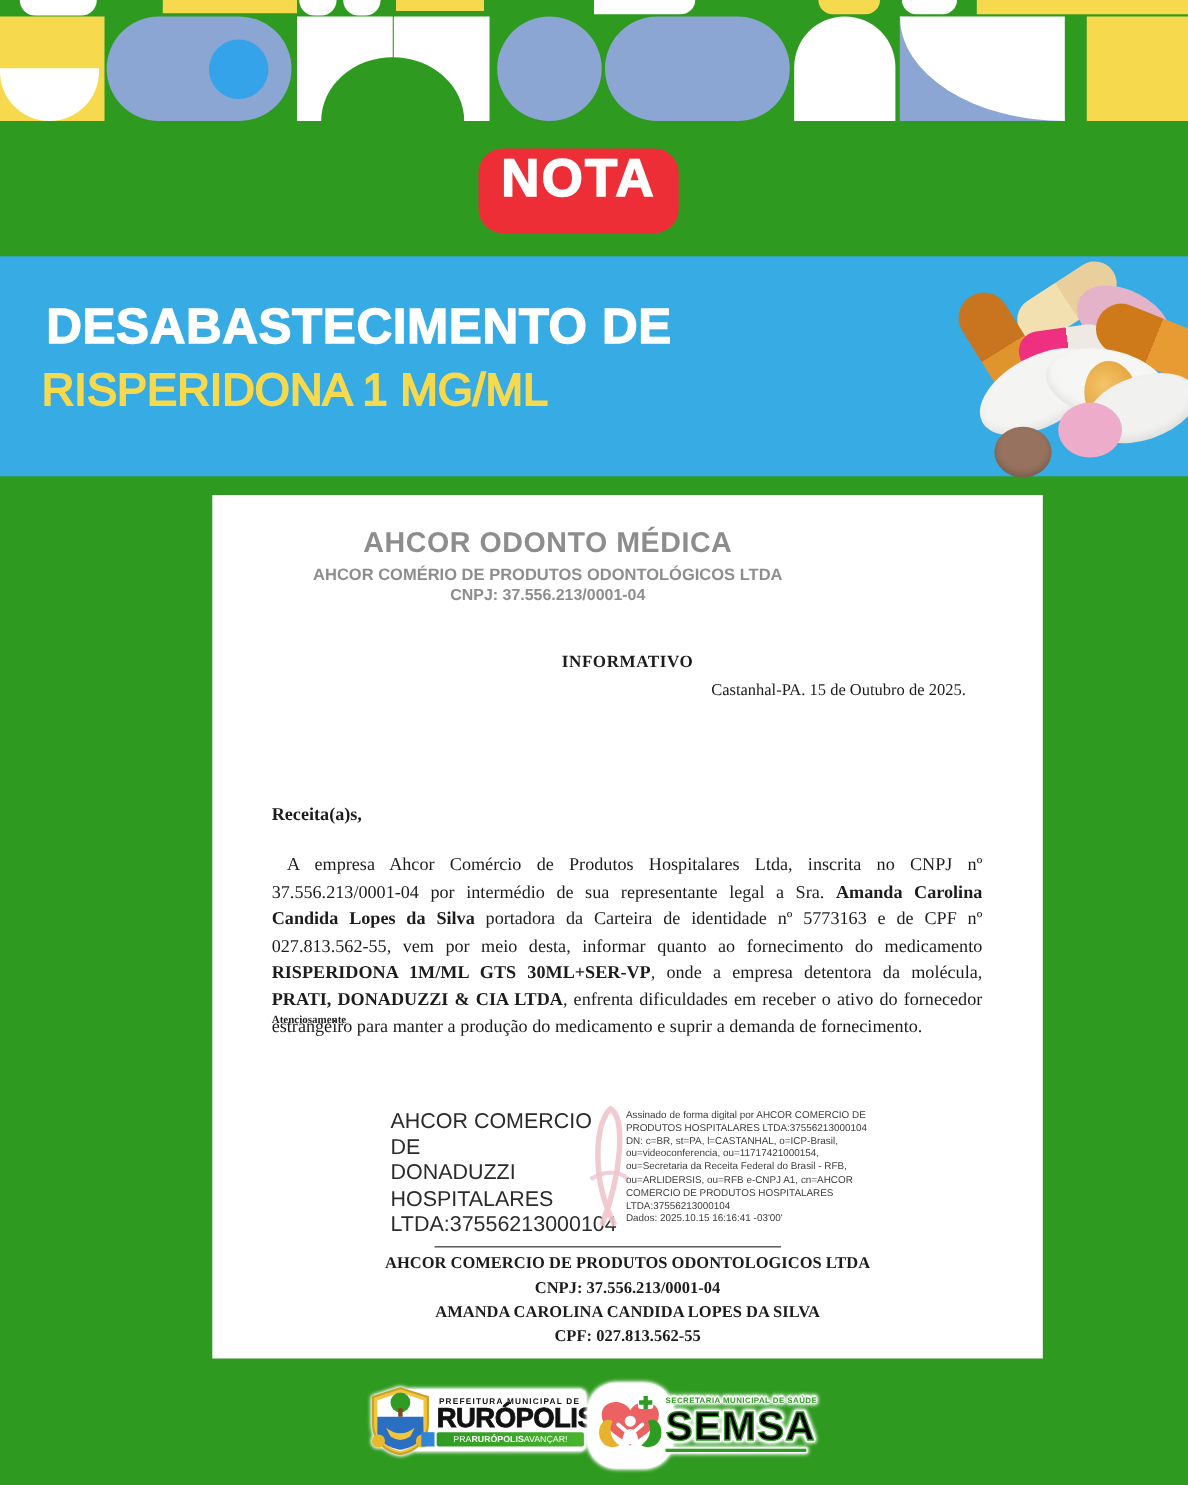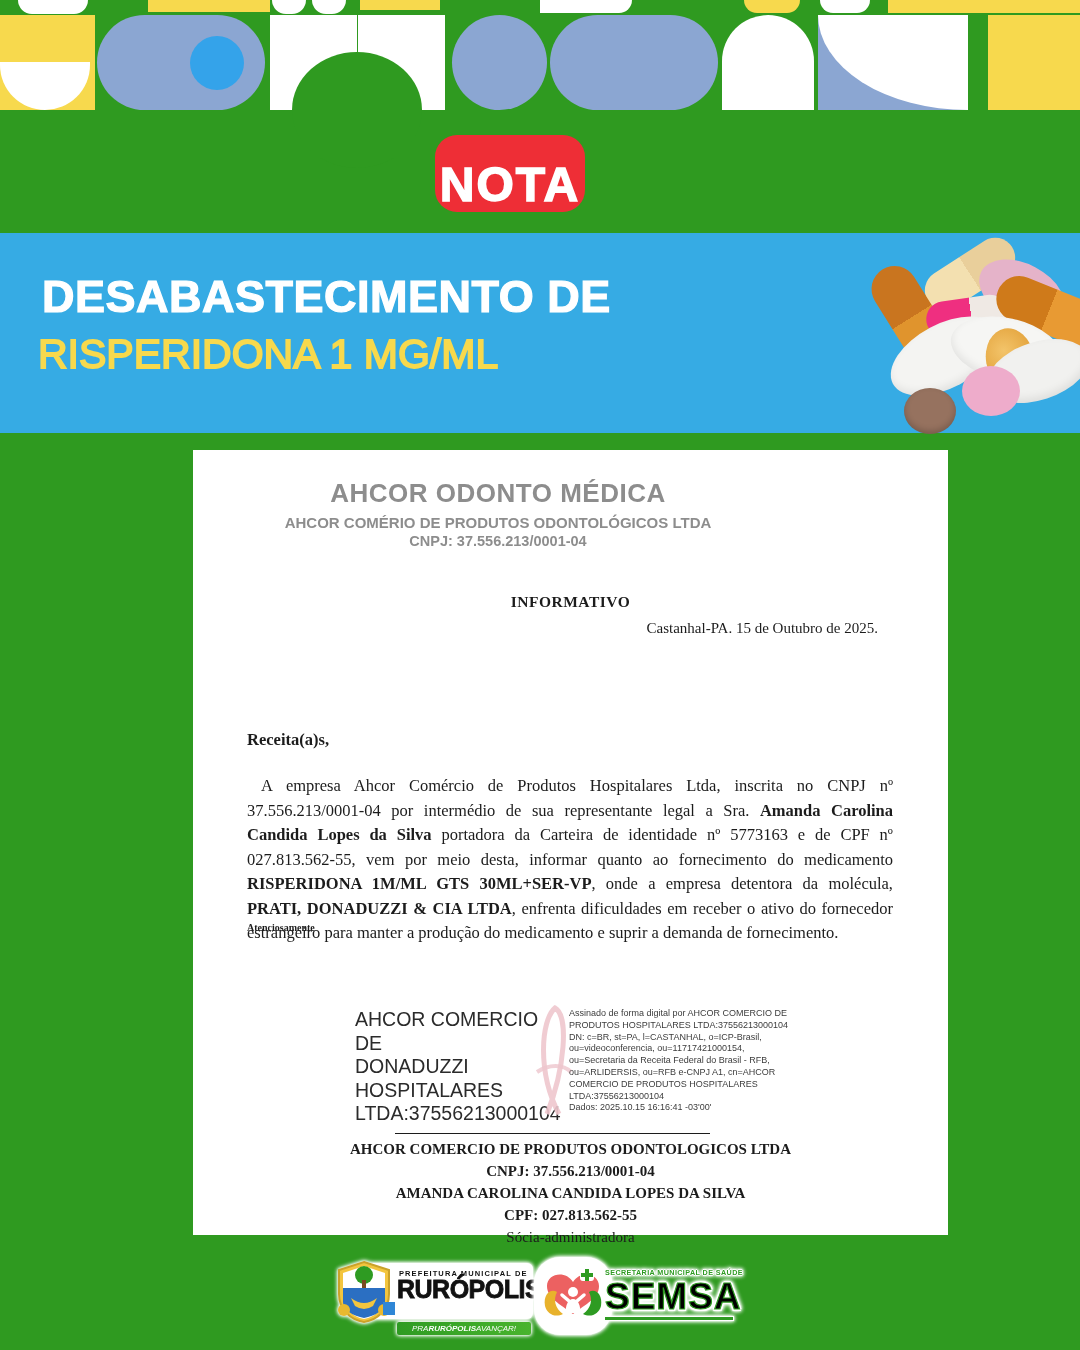--- a/index.html
+++ b/index.html
@@ -9,22 +9,22 @@
 
   
   .shape{position:absolute;}
   .sh-yellow{background:var(--c-yellow,#f7d94d);}
   .sh-white{background:#ffffff;}
   .sh-peri{background:var(--c-periwinkle,#8ba6d2);}
   .sh-green{background:var(--c-green,#2f9a20);}
   .sh-bblue{background:var(--c-bright_blue,#34a3ea);}
 
   
-  .nota{left:435px;top:135px;width:150px;height:77px;background:var(--c-red,#ee2e36);
-        border-radius:22px;display:flex;align-items:flex-end;justify-content:center;
+  .nota{left:435px;top:135px;width:182px;height:77px;background:var(--c-red,#ee2e36);
+        border-radius:22px;display:flex;align-items:flex-start;justify-content:center;
         color:#fff;font-size:48px;font-weight:700;letter-spacing:2px;
         -webkit-text-stroke:1.5px #fff;}
 
   
   .banner{left:0;top:233px;width:1080px;height:200px;background:var(--c-blue,#36abe4);}
   .banner-line1{left:42px;top:38px;color:#fff;font-size:45px;font-weight:700;
         letter-spacing:.5px;-webkit-text-stroke:1.2px #fff;white-space:nowrap;}
   .banner-line2{left:38px;top:98px;color:var(--c-yellow,#f7d94d);font-size:41px;font-weight:400;
         -webkit-text-stroke:1.8px var(--c-yellow,#f7d94d);white-space:nowrap;}
 
@@ -59,21 +59,21 @@
 
   
   .pref-group{left:333px;top:1260px;width:206px;height:66px;filter:drop-shadow(0 0 2px #fff) drop-shadow(0 0 1px #fff);}
   .pref-card{position:absolute;left:28px;top:3px;width:172px;height:56px;background:#fff;border-radius:6px;}
   .pref-line1{position:absolute;left:66px;top:9px;font-size:7.5px;font-weight:700;color:#111;letter-spacing:1.1px;white-space:nowrap;}
   .pref-name{position:absolute;left:64px;top:15px;font-size:25px;font-weight:700;color:#111;
         -webkit-text-stroke:.8px #111;letter-spacing:-.5px;white-space:nowrap;}
   .pref-bluesq{position:absolute;left:50px;top:42px;width:12px;height:13px;background:#2f86d6;}
   .pref-slogan{position:absolute;left:64px;top:42px;width:134px;height:13px;
         background:linear-gradient(90deg,#2e9b22,#49b42e);border-radius:2px;color:#fff;
-        font-size:8px;font-style:italic;display:flex;align-items:center;justify-content:center;white-space:nowrap;margin-top:20px;}
+        font-size:8px;display:flex;align-items:center;justify-content:center;white-space:nowrap;}
   .semsa-group{left:533px;top:1256px;width:225px;height:84px;filter:drop-shadow(0 0 2px #fff) drop-shadow(0 0 1px #fff);}
   .semsa-text{position:absolute;left:72px;top:12px;width:150px;}
   .semsa-line1{font-size:7.2px;font-weight:700;color:#2e9b22;letter-spacing:.4px;white-space:nowrap;
         text-shadow:1px 0 #fff,-1px 0 #fff,0 1px #fff,0 -1px #fff;}
   .semsa-name{font-size:37px;font-weight:700;color:#000000;letter-spacing:1px;line-height:40px;
         -webkit-text-stroke:1.2px #2e9b22;
         text-shadow:2px 0 #fff,-2px 0 #fff,0 2px #fff,0 -2px #fff,1.5px 1.5px #fff,-1.5px -1.5px #fff,1.5px -1.5px #fff,-1.5px 1.5px #fff;}
   .semsa-bar{width:128px;height:3px;background:#2e9b22;margin-top:0;box-shadow:0 0 0 1px #fff;}
 </style>
 </head>
@@ -166,21 +166,20 @@
         <div>LTDA:37556213000104</div>
         <div>Dados: 2025.10.15 16:16:41 -03'00'</div>
       </div>
 
     <div class="abs doc-hr"></div>
     <div class="abs doc-footer">
         <div style="font-weight: 700;">AHCOR COMERCIO DE PRODUTOS ODONTOLOGICOS LTDA</div>
         <div style="font-weight: 700;">CNPJ: 37.556.213/0001-04</div>
         <div style="font-weight: 700;">AMANDA CAROLINA CANDIDA LOPES DA SILVA</div>
         <div style="font-weight: 700;">CPF: 027.813.562-55</div>
-        <div>Sócia-administradora</div>
       </div>
   </div>
 
   <div class="abs pref-group">
     <div class="pref-card"></div>
     <svg style="position:absolute;left:0;top:0;" width="62" height="64" viewBox="0 0 62 64">
       <path d="M31 2 L56 10 V34 C56 50 44 60 31 62 C18 60 6 50 6 34 V10 Z" fill="#f3c53e" stroke="#caa22a" stroke-width="2"></path>
       <path d="M31 6 L52 13 V34 C52 48 42 57 31 59 C20 57 10 48 10 34 V13 Z" fill="#ffffff"></path>
       <circle cx="31" cy="15" r="9" fill="#2e9b22"></circle>
       <rect x="29" y="20" width="4" height="8" fill="#7a4a21"></rect>

